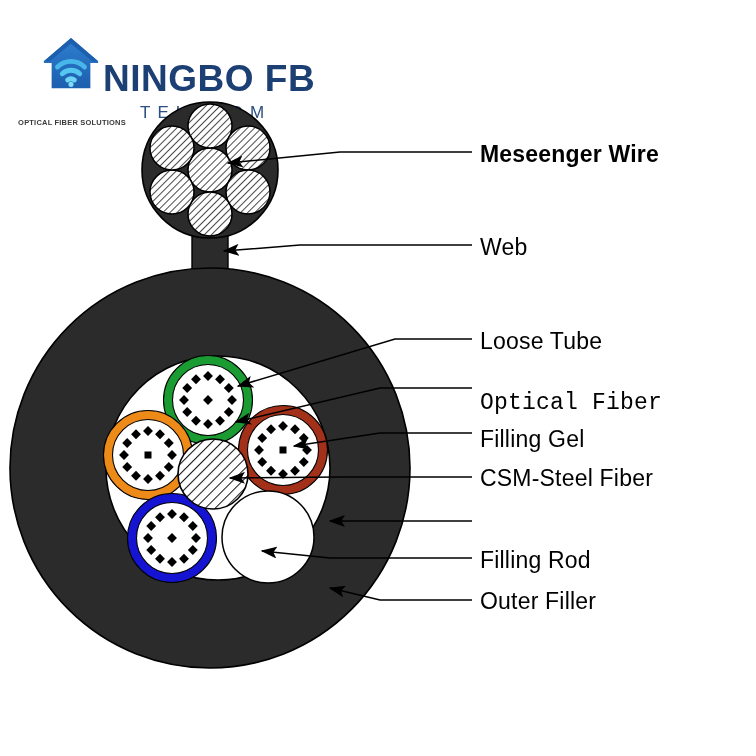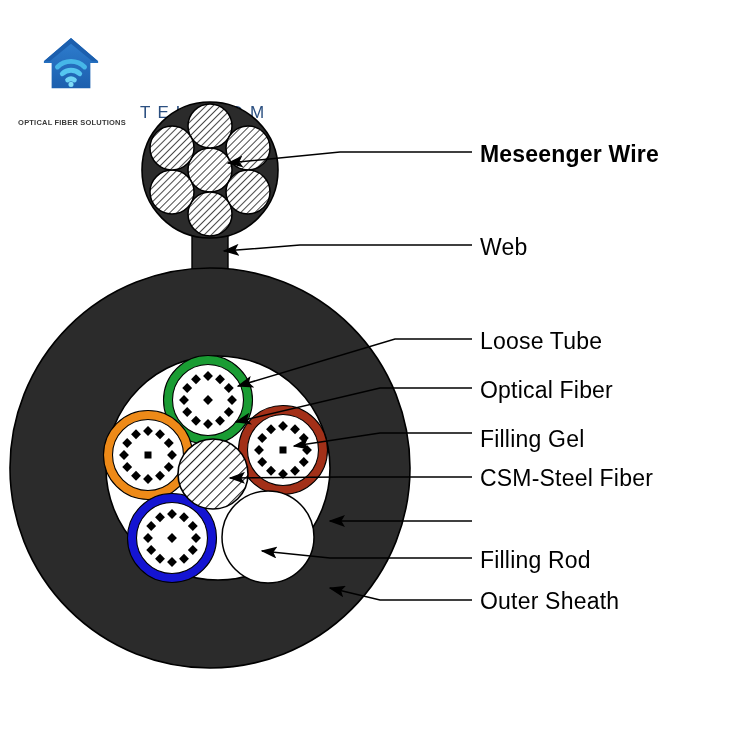--- a/index.html
+++ b/index.html
@@ -102,20 +102,21 @@
         <path d="M32 4 L60 28 L60 30 L52 30 L52 56 L12 56 L12 30 L4 30 L4 28 Z" fill="url(#gHouse)"></path>
         <path d="M32 4 L60 28 L54 28 L32 10 L10 28 L4 28 Z" fill="#1c5fae"></path>
         <path d="M18 34 A20 20 0 0 1 46 34" fill="none" stroke="#46b7e8" stroke-width="5" stroke-linecap="round"></path>
         <path d="M23 41 A13 13 0 0 1 41 41" fill="none" stroke="#55c6f0" stroke-width="5" stroke-linecap="round"></path>
         <path d="M28.5 47.5 A6 6 0 0 1 35.5 47.5" fill="none" stroke="#6fd4f5" stroke-width="5" stroke-linecap="round"></path>
         <circle cx="32" cy="52" r="2.6" fill="#7fddf8"></circle>
       </svg>
     </div>
 
     <div id="brand-tagline">OPTICAL FIBER SOLUTIONS</div>
+    <div id="brand-name">NINGBO FB</div>
     <div id="brand-sub">TELECOM</div>
   </div>
 
   <svg id="drawing" viewBox="0 0 756 756">
     <defs>
 
       <pattern id="hatch" width="7" height="7" patternUnits="userSpaceOnUse" patternTransform="rotate(45)">
         <rect width="7" height="7" fill="#ffffff"></rect>
         <line x1="0" y1="0" x2="0" y2="7" stroke="#1a1a1a" stroke-width="2.1"></line>
       </pattern>
@@ -263,19 +264,19 @@
 
       <path d="M472,558 L330,558 L262,551" marker-end="url(#arw)"></path>
 
       <path d="M472,600 L380,600 L330,588" marker-end="url(#arw)"></path>
     </g>
   </svg>
 
   <div class="callout" style="left:480px; top:143px;font-weight:bold;">Meseenger Wire</div>
   <div class="callout" style="left:480px; top:236px;">Web</div>
   <div class="callout" style="left:480px; top:330px;">Loose Tube</div>
-  <div class="callout" style="left:480px; top:379px;">Optical Fiber</div>
+  <div class="callout" style="left:480px; top:392px;font-family:Liberation Mono, monospace;">Optical Fiber</div>
   <div class="callout" style="left:480px; top:428px;">Filling Gel</div>
   <div class="callout" style="left:480px; top:467px;">CSM-Steel Fiber</div>
   <div class="callout" style="left:480px; top:549px;">Filling Rod</div>
-  <div class="callout" style="left:480px; top:590px;">Outer Sheath</div>
+  <div class="callout" style="left:480px; top:590px;">Outer Filler</div>
 
 </div>
 
 </body></html>

